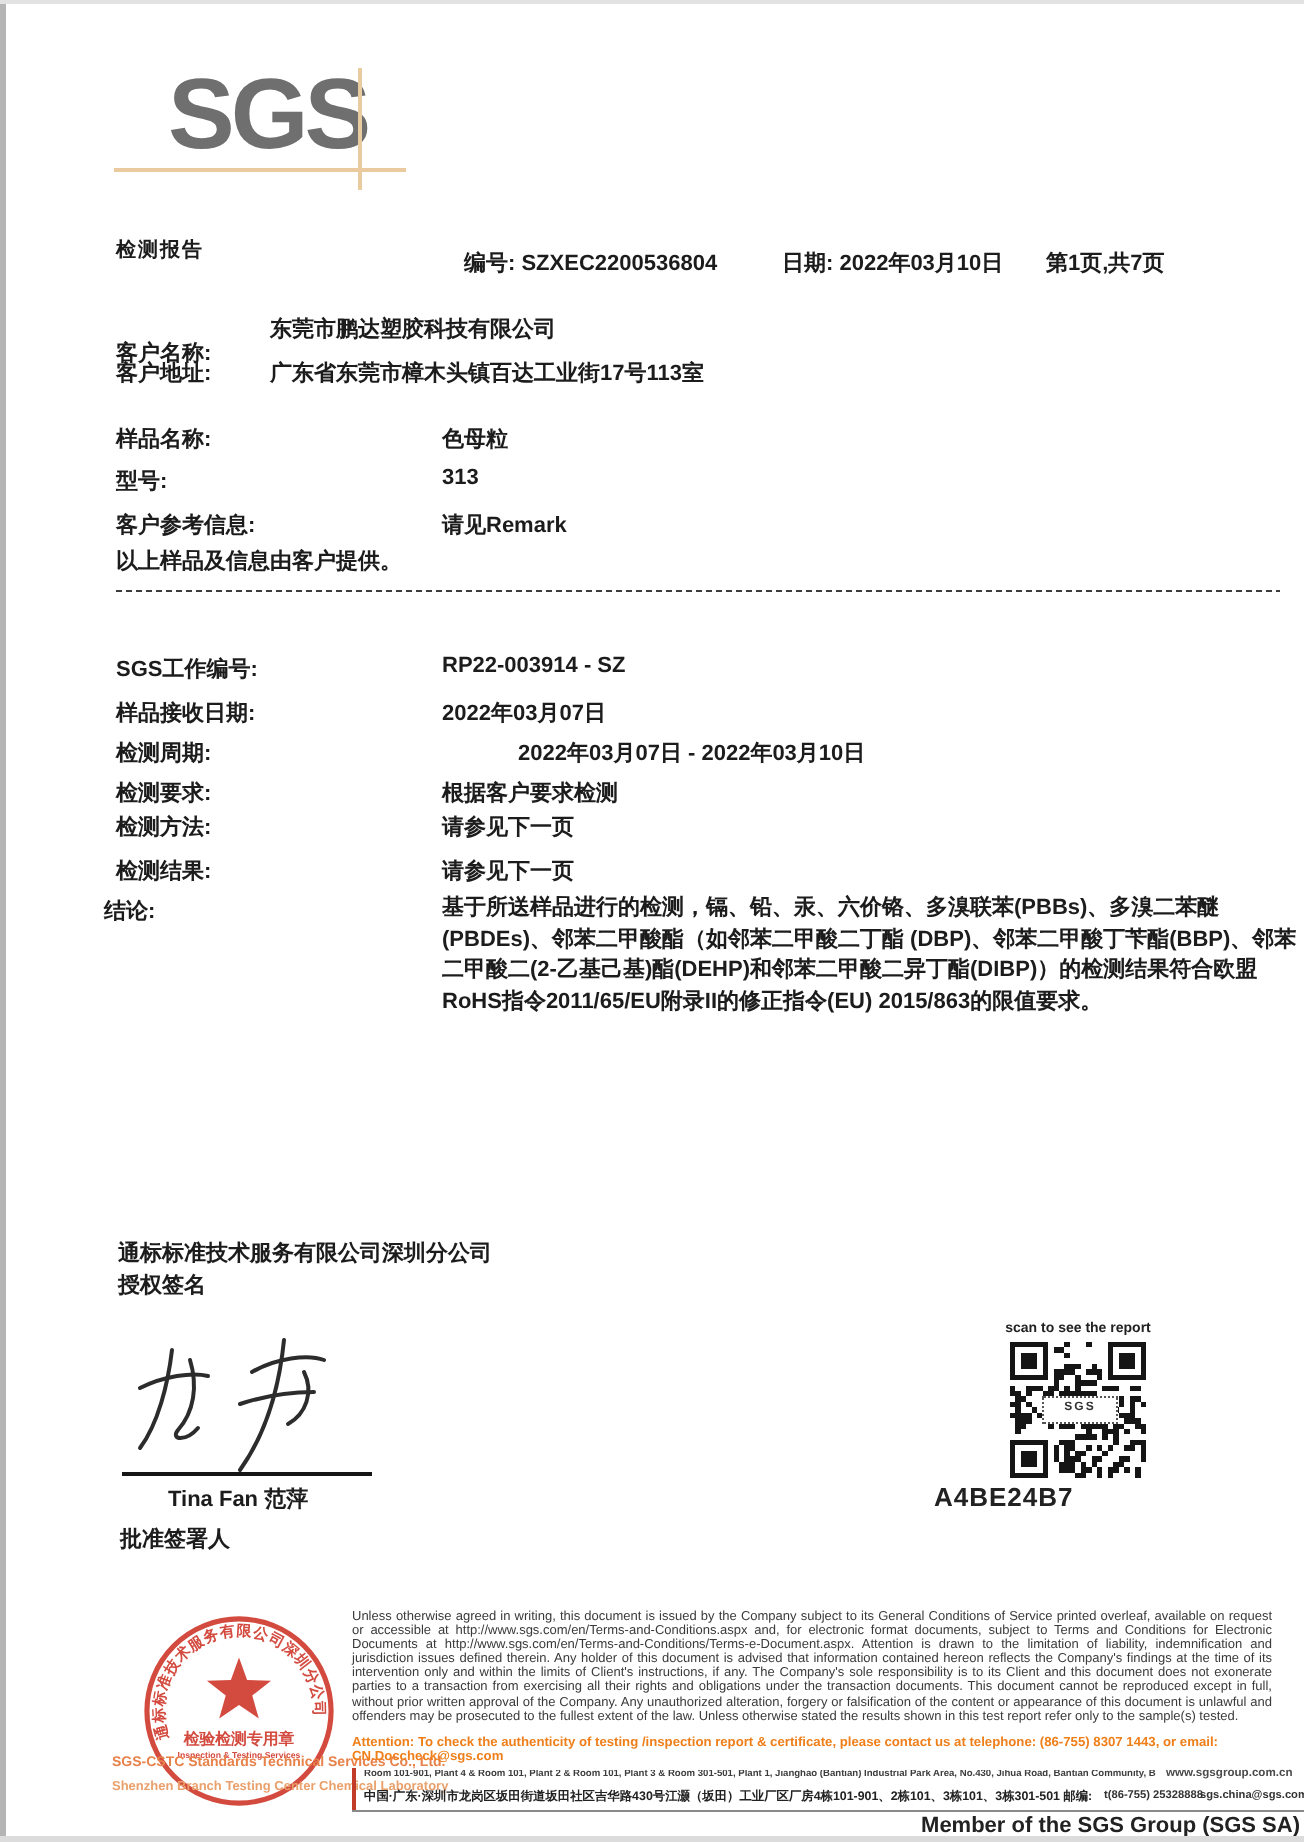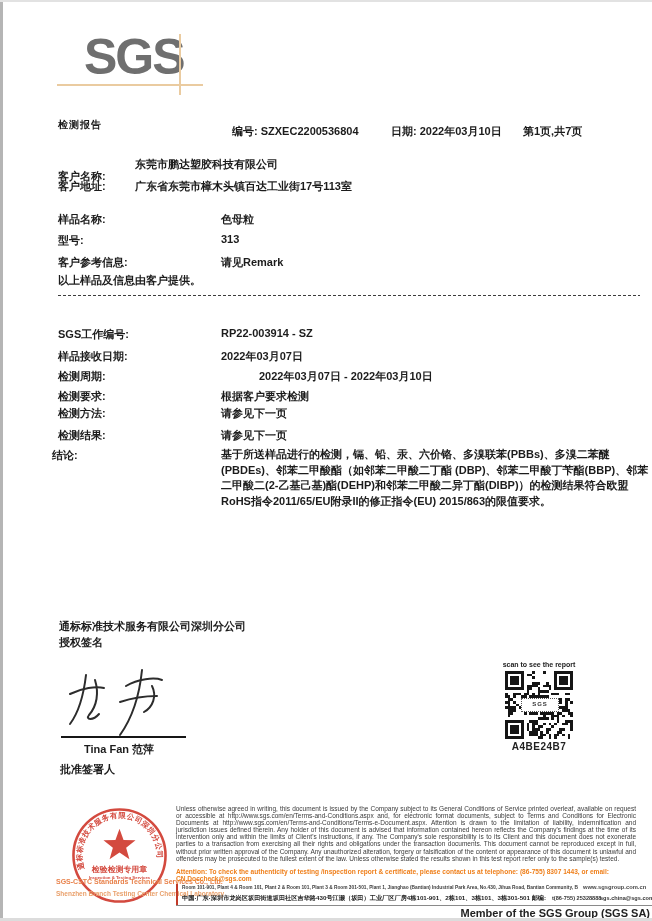--- a/index.html
+++ b/index.html
@@ -24,21 +24,21 @@
     background:repeating-linear-gradient(90deg,#3c3c3c 0 3px,transparent 3px 5px);}
 
   .concl{left:221px;top:447px;width:432px;font-size:11px;font-weight:600;line-height:15.5px;white-space:normal;}
 
   .sigline{left:61px;top:736px;width:125px;height:2px;background:#161616;}
 
   .qr-caption{left:489px;top:661px;width:100px;text-align:center;font-size:7px;font-weight:600;color:#222;}
   .qr-box{left:505px;top:671px;width:68px;height:68px;}
   .qr-center{left:521px;top:698px;width:36px;height:12px;background:#fff;border:1px dotted #555;
     font-size:6px;font-weight:bold;color:#333;text-align:center;line-height:11px;letter-spacing:1px;}
-  .qr-code-text{left:489px;top:741px;width:100px;text-align:center;font-size:10px;font-weight:600;color:#222;letter-spacing:.5px;}
+  .qr-code-text{left:467px;top:741px;width:100px;text-align:left;font-size:13px;font-weight:600;color:#222;letter-spacing:.5px;}
 
   .stamp{left:70px;top:806px;width:99px;height:99px;opacity:.92;mix-blend-mode:multiply;}
   .cstc1{left:56px;top:878px;font-size:7px;font-weight:700;color:#e8824b;white-space:nowrap;}
   .cstc2{left:56px;top:890px;font-size:6.5px;font-weight:600;color:#e9a univ06b;white-space:nowrap;color:#e9a06b;}
 
   .disclaimer{left:176px;top:805px;width:460px;font-size:6.5px;line-height:7.1px;
     text-align:justify;color:#3a3a3a;font-weight:500;}
   .attention{left:176px;top:868px;width:466px;font-size:6.6px;line-height:7.2px;font-weight:bold;color:#ef7f1a;}
   .foot-redline{left:176px;top:884px;width:2px;height:22px;background:#c23a28;}
   .addr-en{left:182px;top:885px;width:396px;font-size:4.8px;color:#3d3d3d;font-weight:600;white-space:nowrap;overflow:hidden;}

